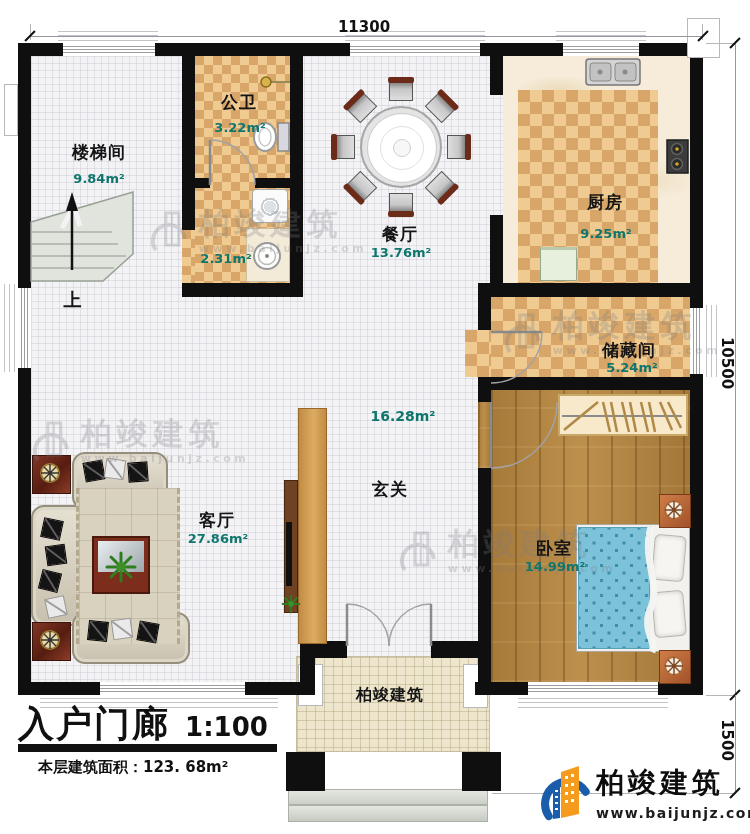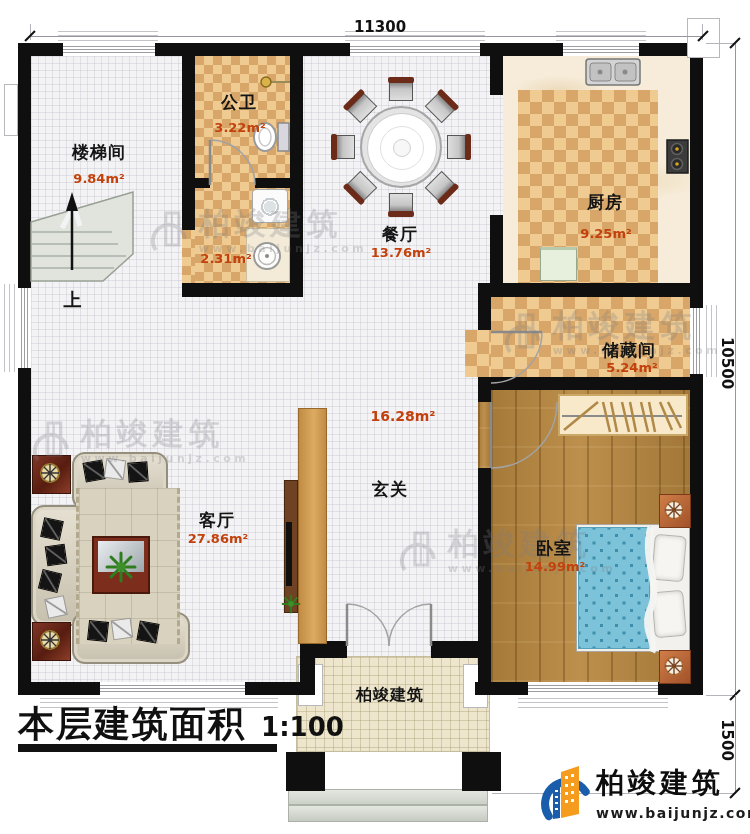--- a/index.html
+++ b/index.html
@@ -38,21 +38,21 @@
       linear-gradient(#c4c4c8,#c4c4c8),linear-gradient(#c4c4c8,#c4c4c8),linear-gradient(#c4c4c8,#c4c4c8);
       background-size:1px 100%;background-position:1px 0,6px 0,11px 0;background-repeat:no-repeat}
   .sillbox{position:absolute;background:#fff;border:1px solid #b8b8bc;box-sizing:border-box}
   .dimline{position:absolute;background:#96969e}
   .tick{position:absolute;width:14px;height:2px;background:#111;transform:rotate(-45deg)}
   .dimtxt{position:absolute;font:bold 15px "DejaVu Sans",sans-serif;color:#111;white-space:nowrap;transform:translate(-50%,-50%)}
   .dimtxt.vert{transform:translate(-50%,-50%) rotate(90deg)}
   .lblname{position:absolute;transform:translate(-50%,-50%);font:bold 17px/1.1 "DejaVu Sans",sans-serif;
       color:#141414;white-space:nowrap;letter-spacing:1px}
   .lblarea{position:absolute;transform:translate(-50%,-50%);font:bold 13px/1 "DejaVu Sans",sans-serif;
-      color:#c2410c;white-space:nowrap}
+      color:#0f766e;white-space:nowrap}
   .sofa{position:absolute;background:linear-gradient(180deg,#e6e0d2,#c7c0ae);border:2px solid #958e7c;
       border-radius:13px;box-shadow:inset 0 0 0 3px #dcd6c7;box-sizing:border-box}
   .pillow{position:absolute;width:18px;height:18px;background:linear-gradient(45deg,#141414 44%,#707070 50%,#141414 56%);border:1px solid #000}
   .pillow.white{background:linear-gradient(45deg,#eaeaea 44%,#8a8a8a 50%,#eaeaea 56%);border:1px solid #999}
   .sidetable{position:absolute;width:37px;height:37px;background:linear-gradient(135deg,#813626,#571d10 55%,#8c3d28);border:1px solid #3a130a}
   .bpillow{position:absolute;width:30px;height:44px;background:#f6f5f2;border:1px solid #b5b3ac;border-radius:6px;box-shadow:inset 0 0 5px rgba(0,0,0,.18)}
   .nightstand{position:absolute;width:30px;height:32px;background:linear-gradient(135deg,#cf7d48,#a2522a);border:1px solid #7a3a1a}
   .chair{position:absolute;width:24px;height:22px;background:linear-gradient(180deg,#777 8%,#c6c6c6 45%,#dedede);border:1px solid #555;box-sizing:border-box}
   .chair::before{content:"";position:absolute;left:-2px;right:-2px;top:-3px;height:6px;background:#6b2b18;border-radius:2px}
   .wm{position:absolute;display:flex;align-items:center;gap:10px;opacity:.27;transform:translate(-50%,-50%);pointer-events:none}
@@ -337,37 +337,38 @@
   <div class="lblarea" style="left:403px;top:416px;font-size:14px">16.28m²</div>
   <div class="lblname" style="left:390px;top:489px">玄关</div>
   <div class="lblname" style="left:390px;top:695px;font-size:16px">柏竣建筑</div>
   <div class="lblname" style="left:73px;top:300px;font-size:18px">上</div>
 
   <div class="dimline" style="left:30px;top:36px;width:673px;height:1px"></div>
   <div class="abs" style="left:30px;top:24px;width:1px;height:16px;background:#b4b4ba"></div>
   <div class="abs" style="left:702px;top:24px;width:1px;height:16px;background:#b4b4ba"></div>
   <div class="tick" style="left:23px;top:35px"></div>
   <div class="tick" style="left:696px;top:35px"></div>
-  <div class="dimtxt" style="left:380px;top:27px">11300</div>
+  <div class="dimtxt" style="left:364px;top:27px">11300</div>
   <div class="dimline" style="left:735px;top:43px;width:1px;height:652px"></div>
   <div class="abs" style="left:706px;top:43px;width:30px;height:1px;background:#b4b4ba"></div>
   <div class="abs" style="left:706px;top:695px;width:30px;height:1px;background:#b4b4ba"></div>
   <div class="tick" style="left:728px;top:42px"></div>
   <div class="tick" style="left:728px;top:694px"></div>
   <div class="dimtxt vert" style="left:727px;top:363px">10500</div>
   <div class="dimline" style="left:735px;top:695px;width:1px;height:99px"></div>
   <div class="abs" style="left:492px;top:793px;width:244px;height:1px;background:#b4b4ba"></div>
   <div class="tick" style="left:728px;top:792px"></div>
   <div class="dimtxt vert" style="left:727px;top:740px">1500</div>
 
   <div class="abs" style="left:18px;top:700px">
-    <span style="font:bold 36px 'DejaVu Sans',sans-serif;color:#101010;letter-spacing:2px">本层建筑面积</span>
+    <span style="font:bold 36px 'DejaVu Sans',sans-serif;color:#101010;letter-spacing:2px">入户门廊</span>
     <span style="font:bold 26px 'DejaVu Sans',sans-serif;color:#101010;margin-left:10px">1:100</span>
   </div>
   <div class="abs" style="left:18px;top:744px;width:259px;height:8px;background:#111"></div>
+  <div class="abs" style="left:38px;top:758px;font:bold 15px 'DejaVu Sans',sans-serif;color:#111;white-space:nowrap">本层建筑面积：123. 68m²</div>
 
   <div class="abs" style="left:534px;top:762px;display:flex;align-items:center;gap:6px">
     <svg width="56" height="60" viewBox="0 0 56 60">
       <path d="M10,50 A22,22 0 1 1 52,36" fill="none" stroke="#1a5dab" stroke-width="8" stroke-linecap="round" transform="rotate(-15 28 34)"></path>
       <polygon points="27,10 45,4 45,52 27,56" fill="#f59b1e"></polygon>
       <polygon points="19,24 26,22 26,56 19,57" fill="#1a5dab"></polygon>
       <g fill="#fff">
         <rect x="31" y="14" width="3" height="3"></rect>
           <rect x="37" y="12" width="3" height="3"></rect>
         <rect x="31" y="22" width="3" height="3"></rect>

